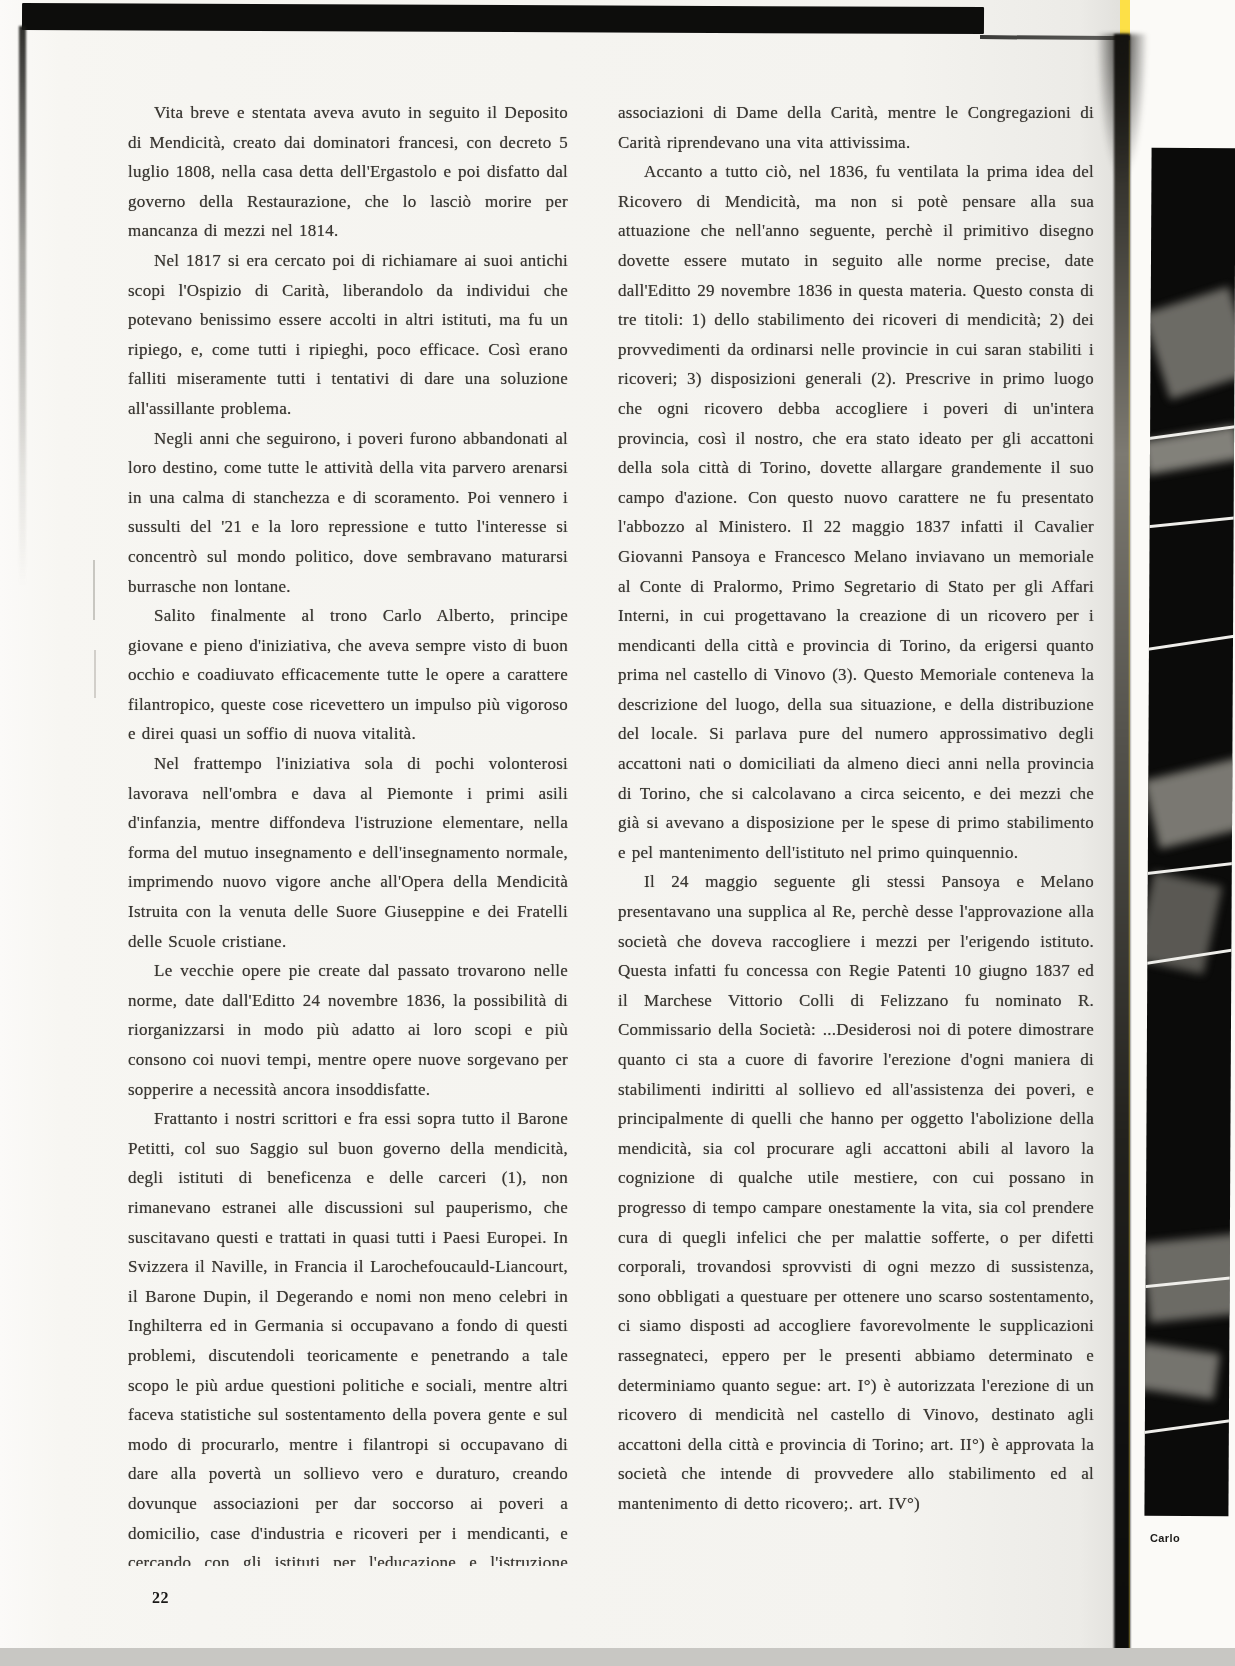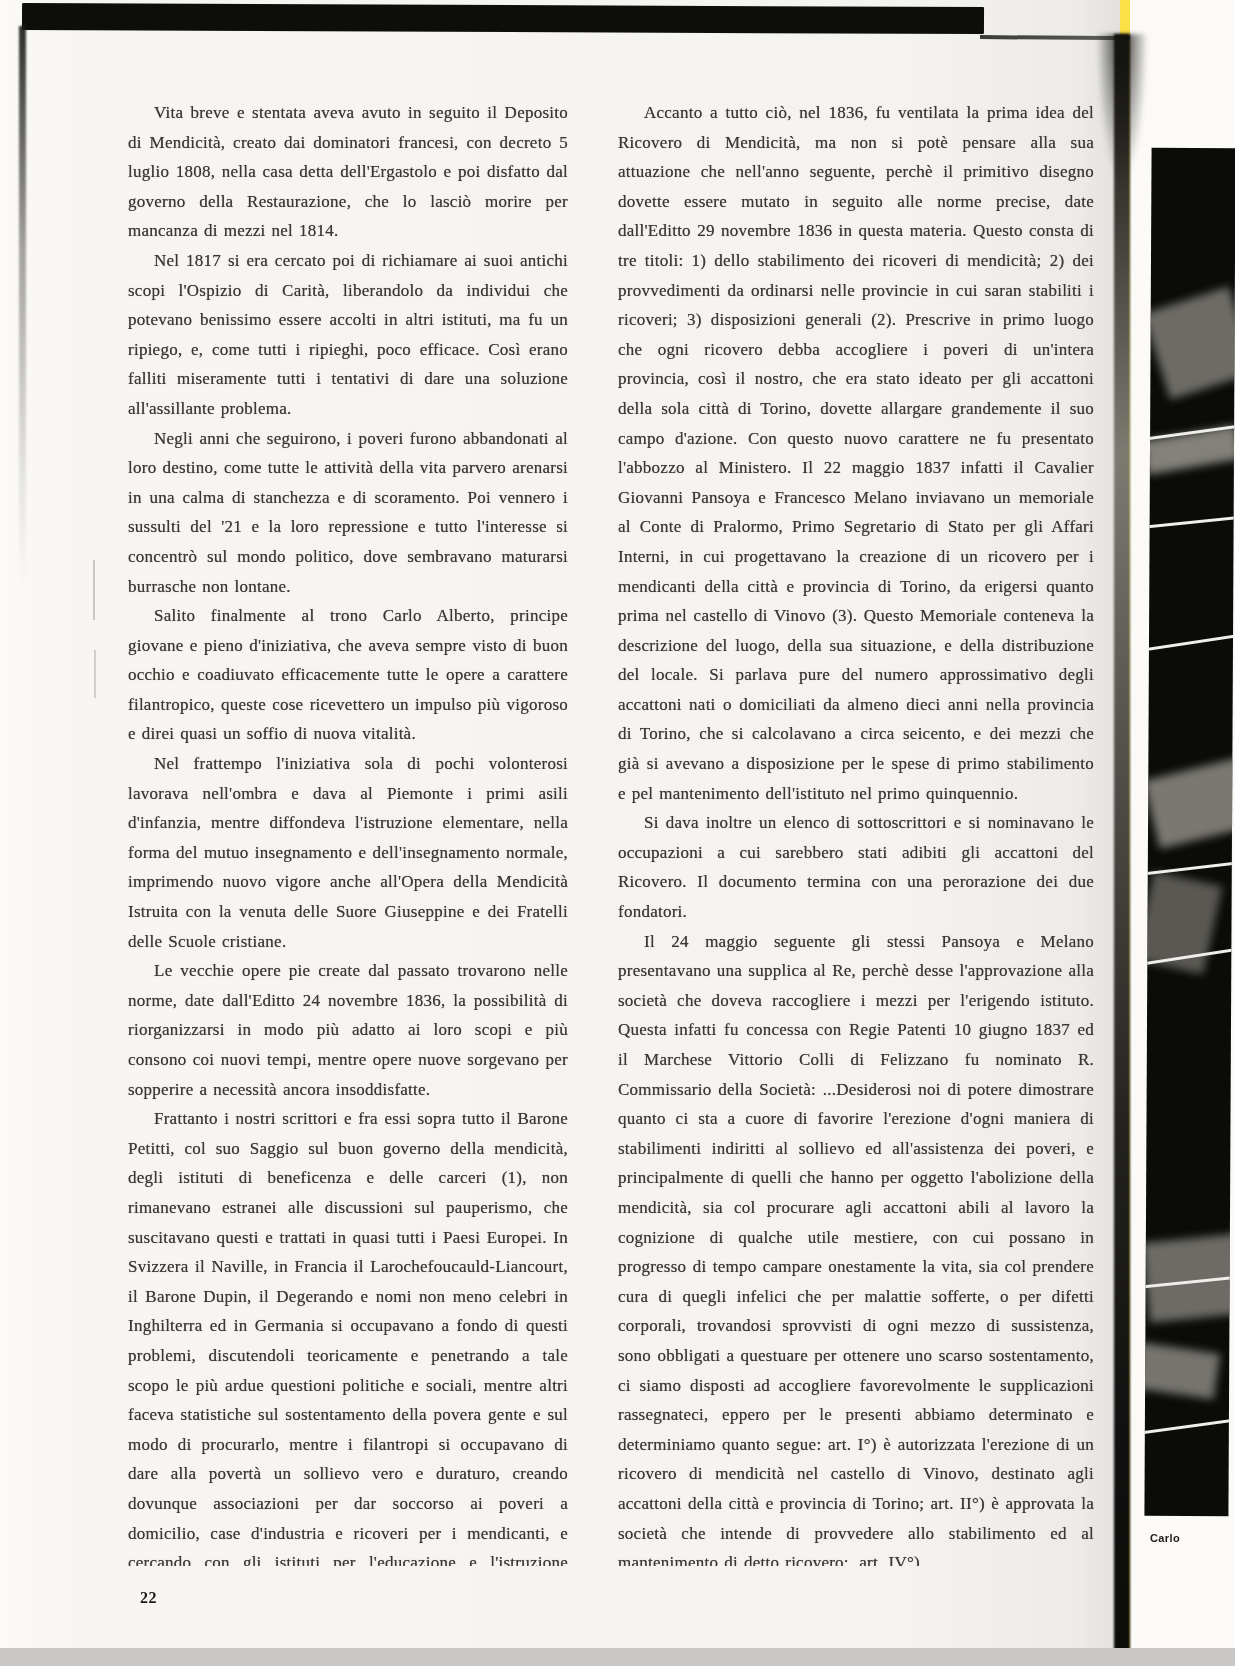--- a/index.html
+++ b/index.html
@@ -78,21 +78,21 @@
     font-size:17px;line-height:29.6px;
     letter-spacing:.25px;word-spacing:1.5px;
     text-align:justify;
     text-shadow:0 0 .7px rgba(59,56,51,.7);
   }
   .col-left{left:128px;width:440px;}
   .col-right{left:618px;width:476px;}
   .col p{margin:0;text-indent:26px;}
   .col p.noindent{text-indent:0;}
   .page-number{
-    position:absolute;left:140px;top:1589px;
+    position:absolute;left:152px;top:1589px;
     font-weight:bold;font-size:16px;color:#1a1917;
     font-family:"Liberation Serif","DejaVu Serif",serif;
     letter-spacing:.5px;
   }
   .bottom-strip{
     position:absolute;left:0;top:1648px;width:1235px;height:18px;
     background:#c8c7c3;
   }
   .artifact{position:absolute;background:#9a978f;}
   .a1{left:93px;top:560px;width:2px;height:60px;opacity:.5;}
@@ -113,22 +113,22 @@
     <p>Vita breve e stentata aveva avuto in seguito il Deposito di Mendicità, creato dai dominatori francesi, con decreto 5 luglio 1808, nella casa detta dell'Ergastolo e poi disfatto dal governo della Restaurazione, che lo lasciò morire per mancanza di mezzi nel 1814.</p>
     <p>Nel 1817 si era cercato poi di richiamare ai suoi antichi scopi l'Ospizio di Carità, liberandolo da individui che potevano benissimo essere accolti in altri istituti, ma fu un ripiego, e, come tutti i ripieghi, poco efficace. Così erano falliti miseramente tutti i tentativi di dare una soluzione all'assillante problema.</p>
     <p>Negli anni che seguirono, i poveri furono abbandonati al loro destino, come tutte le attività della vita parvero arenarsi in una calma di stanchezza e di scoramento. Poi vennero i sussulti del '21 e la loro repressione e tutto l'interesse si concentrò sul mondo politico, dove sembravano maturarsi burrasche non lontane.</p>
     <p>Salito finalmente al trono Carlo Alberto, principe giovane e pieno d'iniziativa, che aveva sempre visto di buon occhio e coadiuvato efficacemente tutte le opere a carattere filantropico, queste cose ricevettero un impulso più vigoroso e direi quasi un soffio di nuova vitalità.</p>
     <p>Nel frattempo l'iniziativa sola di pochi volonterosi lavorava nell'ombra e dava al Piemonte i primi asili d'infanzia, mentre diffondeva l'istruzione elementare, nella forma del mutuo insegnamento e dell'insegnamento normale, imprimendo nuovo vigore anche all'Opera della Mendicità Istruita con la venuta delle Suore Giuseppine e dei Fratelli delle Scuole cristiane.</p>
     <p>Le vecchie opere pie create dal passato trovarono nelle norme, date dall'Editto 24 novembre 1836, la possibilità di riorganizzarsi in modo più adatto ai loro scopi e più consono coi nuovi tempi, mentre opere nuove sorgevano per sopperire a necessità ancora insoddisfatte.</p>
     <p>Frattanto i nostri scrittori e fra essi sopra tutto il Barone Petitti, col suo Saggio sul buon governo della mendicità, degli istituti di beneficenza e delle carceri (1), non rimanevano estranei alle discussioni sul pauperismo, che suscitavano questi e trattati in quasi tutti i Paesi Europei. In Svizzera il Naville, in Francia il Larochefoucauld-Liancourt, il Barone Dupin, il Degerando e nomi non meno celebri in Inghilterra ed in Germania si occupavano a fondo di questi problemi, discutendoli teoricamente e penetrando a tale scopo le più ardue questioni politiche e sociali, mentre altri faceva statistiche sul sostentamento della povera gente e sul modo di procurarlo, mentre i filantropi si occupavano di dare alla povertà un sollievo vero e duraturo, creando dovunque associazioni per dar soccorso ai poveri a domicilio, case d'industria e ricoveri per i mendicanti, e cercando con gli istituti per l'educazione e l'istruzione tecnica dei fanciulli di rimuovere anche le cause remote dell'accattonaggio. La ferocia e l'incomprensione del medioevo erano sparite, soffocate da una vera e schietta carità cristiana. Anche in Piemonte, verso il 1840, incominciarono a sorgere Consigli parrocchiali ed</p>
   </div>
 
   <div class="col col-right">
+    <p class="noindent">associazioni di Dame della Carità, mentre le Congregazioni di Carità riprendevano una vita attivissima.</p>
     <p>Accanto a tutto ciò, nel 1836, fu ventilata la prima idea del Ricovero di Mendicità, ma non si potè pensare alla sua attuazione che nell'anno seguente, perchè il primitivo disegno dovette essere mutato in seguito alle norme precise, date dall'Editto 29 novembre 1836 in questa materia. Questo consta di tre titoli: 1) dello stabilimento dei ricoveri di mendicità; 2) dei provvedimenti da ordinarsi nelle provincie in cui saran stabiliti i ricoveri; 3) disposizioni generali (2). Prescrive in primo luogo che ogni ricovero debba accogliere i poveri di un'intera provincia, così il nostro, che era stato ideato per gli accattoni della sola città di Torino, dovette allargare grandemente il suo campo d'azione. Con questo nuovo carattere ne fu presentato l'abbozzo al Ministero. Il 22 maggio 1837 infatti il Cavalier Giovanni Pansoya e Francesco Melano inviavano un memoriale al Conte di Pralormo, Primo Segretario di Stato per gli Affari Interni, in cui progettavano la creazione di un ricovero per i mendicanti della città e provincia di Torino, da erigersi quanto prima nel castello di Vinovo (3). Questo Memoriale conteneva la descrizione del luogo, della sua situazione, e della distribuzione del locale. Si parlava pure del numero approssimativo degli accattoni nati o domiciliati da almeno dieci anni nella provincia di Torino, che si calcolavano a circa seicento, e dei mezzi che già si avevano a disposizione per le spese di primo stabilimento e pel mantenimento dell'istituto nel primo quinquennio.</p>
-    <p>Si dava inoltre un elenco di sottoscrittori e si nominavano le occupazioni a cui sarebbero stati adibiti gli accattoni del Ricovero. Il documento termina con una perorazione dei due fondatori.</p>
     <p>Il 24 maggio seguente gli stessi Pansoya e Melano presentavano una supplica al Re, perchè desse l'approvazione alla società che doveva raccogliere i mezzi per l'erigendo istituto. Questa infatti fu concessa con Regie Patenti 10 giugno 1837 ed il Marchese Vittorio Colli di Felizzano fu nominato R. Commissario della Società: ...Desiderosi noi di potere dimostrare quanto ci sta a cuore di favorire l'erezione d'ogni maniera di stabilimenti indiritti al sollievo ed all'assistenza dei poveri, e principalmente di quelli che hanno per oggetto l'abolizione della mendicità, sia col procurare agli accattoni abili al lavoro la cognizione di qualche utile mestiere, con cui possano in progresso di tempo campare onestamente la vita, sia col prendere cura di quegli infelici che per malattie sofferte, o per difetti corporali, trovandosi sprovvisti di ogni mezzo di sussistenza, sono obbligati a questuare per ottenere uno scarso sostentamento, ci siamo disposti ad accogliere favorevolmente le supplicazioni rassegnateci, eppero per le presenti abbiamo determinato e determiniamo quanto segue: art. I°) è autorizzata l'erezione di un ricovero di mendicità nel castello di Vinovo, destinato agli accattoni della città e provincia di Torino; art. II°) è approvata la società che intende di provvedere allo stabilimento ed al mantenimento di detto ricovero;. art. IV°)</p>
   </div>
 
   <div class="artifact a1"></div>
   <div class="artifact a2"></div>
 
   <div class="right-page"></div>
   <div class="spine-shadow"></div>
   <div class="spine-funnel"></div>
 

